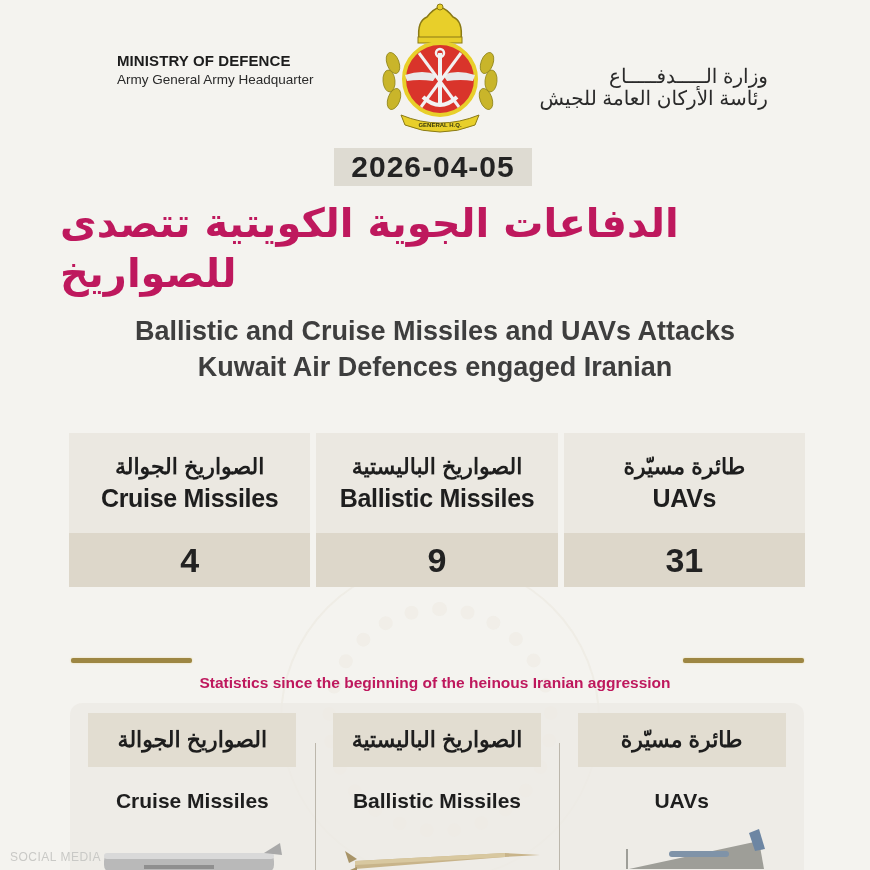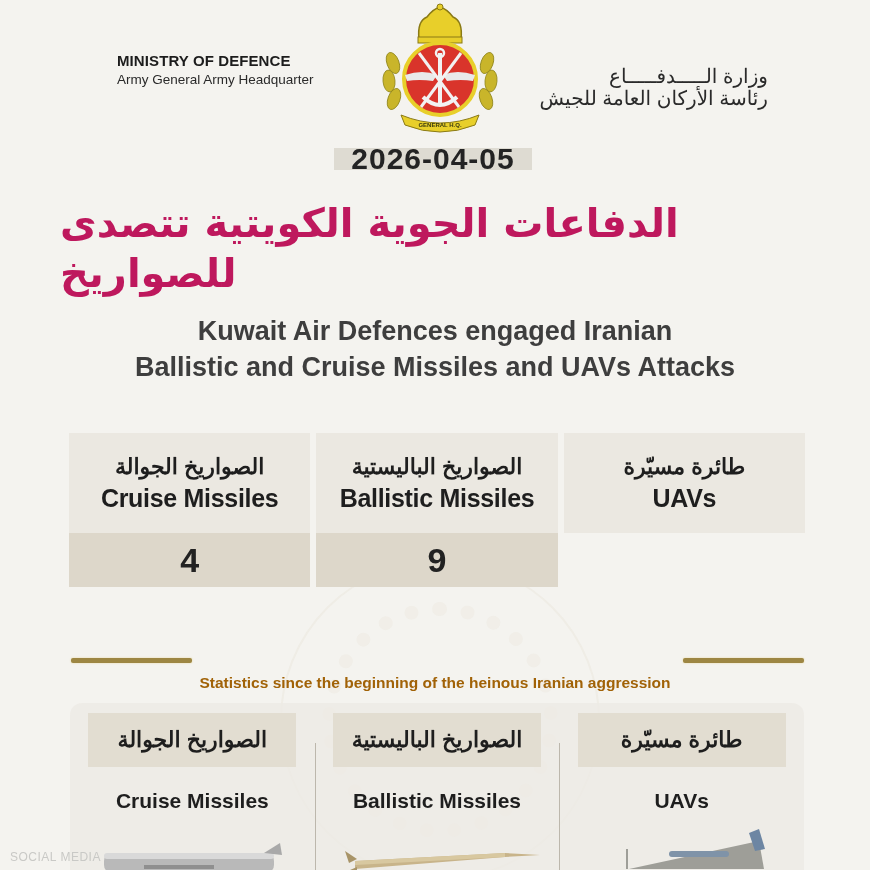--- a/index.html
+++ b/index.html
@@ -23,21 +23,21 @@
     
     .header-left { position: absolute; left: 117px; top: 52px; text-align: left; }
     .header-left .t1 { font-size: 15px; font-weight: bold; letter-spacing: 0.1px; color: #1c1c1c; }
     .header-left .t2 { font-size: 13.5px; color: #2a2a2a; margin-top: 3px; }
     .header-right { position: absolute; right: 102px; top: 40px; text-align: right; direction: rtl; margin-top: 24px; }
     .header-right .t1 { font-size: 20px; color: #2a2a2a; }
     .header-right .t2 { font-size: 20px; color: #2a2a2a; margin-top: -2px; }
     .emblem { position: absolute; left: 375px; top: 3px; width: 130px; height: 132px; }
     
     .date-badge {
-      position: absolute; left: 334px; top: 148px; width: 198px; height: 22px;
+      position: absolute; left: 334px; top: 148px; width: 198px; height: 38px;
       background: #dedbd2; display: flex; align-items: center; justify-content: center;
       font-size: 30px; font-weight: bold; color: #232323; letter-spacing: 1px;
     }
     
     .title-ar {
       position: absolute; left: 60px; right: 60px; top: 198px; text-align: left;
       direction: rtl; color: #be185d; font-weight: bold; font-size: 40px; line-height: 50px;
       font-family: "DejaVu Sans", sans-serif;
     }
     .title-en {
@@ -64,21 +64,21 @@
     .section-head { position: absolute; left: 0; right: 0; top: 640px; height: 30px; }
     .gold-bar { position: absolute; top: 18px; height: 5px; background: #9d8643; border-radius: 2px; box-shadow: 0 0 2px #e6d59b; }
     .gold-bar.left { left: 71px; width: 121px; }
     .gold-bar.right { left: 683px; width: 121px; }
     .section-title-ar {
       position: absolute; left: 200px; right: 200px; top: 0; text-align: center; direction: rtl;
       font-size: 21px; font-weight: bold; color: #2e2a22; font-family: "DejaVu Sans", sans-serif;
     }
     .section-title-en {
       position: absolute; left: 0; right: 0; top: 674px; text-align: center;
-      font-size: 15.5px; font-weight: bold; color: #a16207;
+      font-size: 15.5px; font-weight: bold; color: #be185d;
     }
     
     .cumulative-panel {
       position: absolute; left: 70px; top: 703px; width: 734px; height: 200px;
       background: rgba(236,234,228,0.75); border-radius: 12px;
       display: grid; grid-template-columns: 1fr 1fr 1fr;
     }
     .cum-col { position: relative; display: flex; flex-direction: column; align-items: center; }
     .cum-col + .cum-col::before {
       content: ""; position: absolute; left: 0; top: 40px; bottom: 0; width: 1px; background: #bcb7ac;
@@ -139,22 +139,22 @@
   <div class="t1">وزارة الـــــدفـــــاع</div>
   <div class="t2">رئاسة الأركان العامة للجيش</div>
 </div>
 
 <div class="date-badge">2026-04-05</div>
 
 <div class="title-ar">
   <div>الدفاعات الجوية الكويتية تتصدى للصواريخ</div>
 </div>
 <div class="title-en">
+  <div>Ballistic and Cruise Missiles and UAVs Attacks</div>
   <div>Kuwait Air Defences engaged Iranian</div>
-  <div>Ballistic and Cruise Missiles and UAVs Attacks</div>
 </div>
 
 <div class="stats-grid">
   <div class="stat-col">
     <div class="stat-label">
       <div class="ar">الصواريخ الجوالة</div>
       <div class="en">Cruise Missiles</div>
     </div>
     <div class="stat-value">4</div>
   </div>
@@ -163,20 +163,21 @@
       <div class="ar">الصواريخ الباليستية</div>
       <div class="en">Ballistic Missiles</div>
     </div>
     <div class="stat-value">9</div>
   </div>
   <div class="stat-col">
     <div class="stat-label">
       <div class="ar">طائرة مسيّرة</div>
       <div class="en">UAVs</div>
     </div>
+    <div class="stat-value">31</div>
   </div>
 </div>
 
 <div class="section-head">
   <div class="gold-bar left"></div>
   <div class="gold-bar right"></div>
 </div>
 <div class="section-title-en">Statistics since the beginning of the heinous Iranian aggression</div>
 
 <div class="cumulative-panel">

